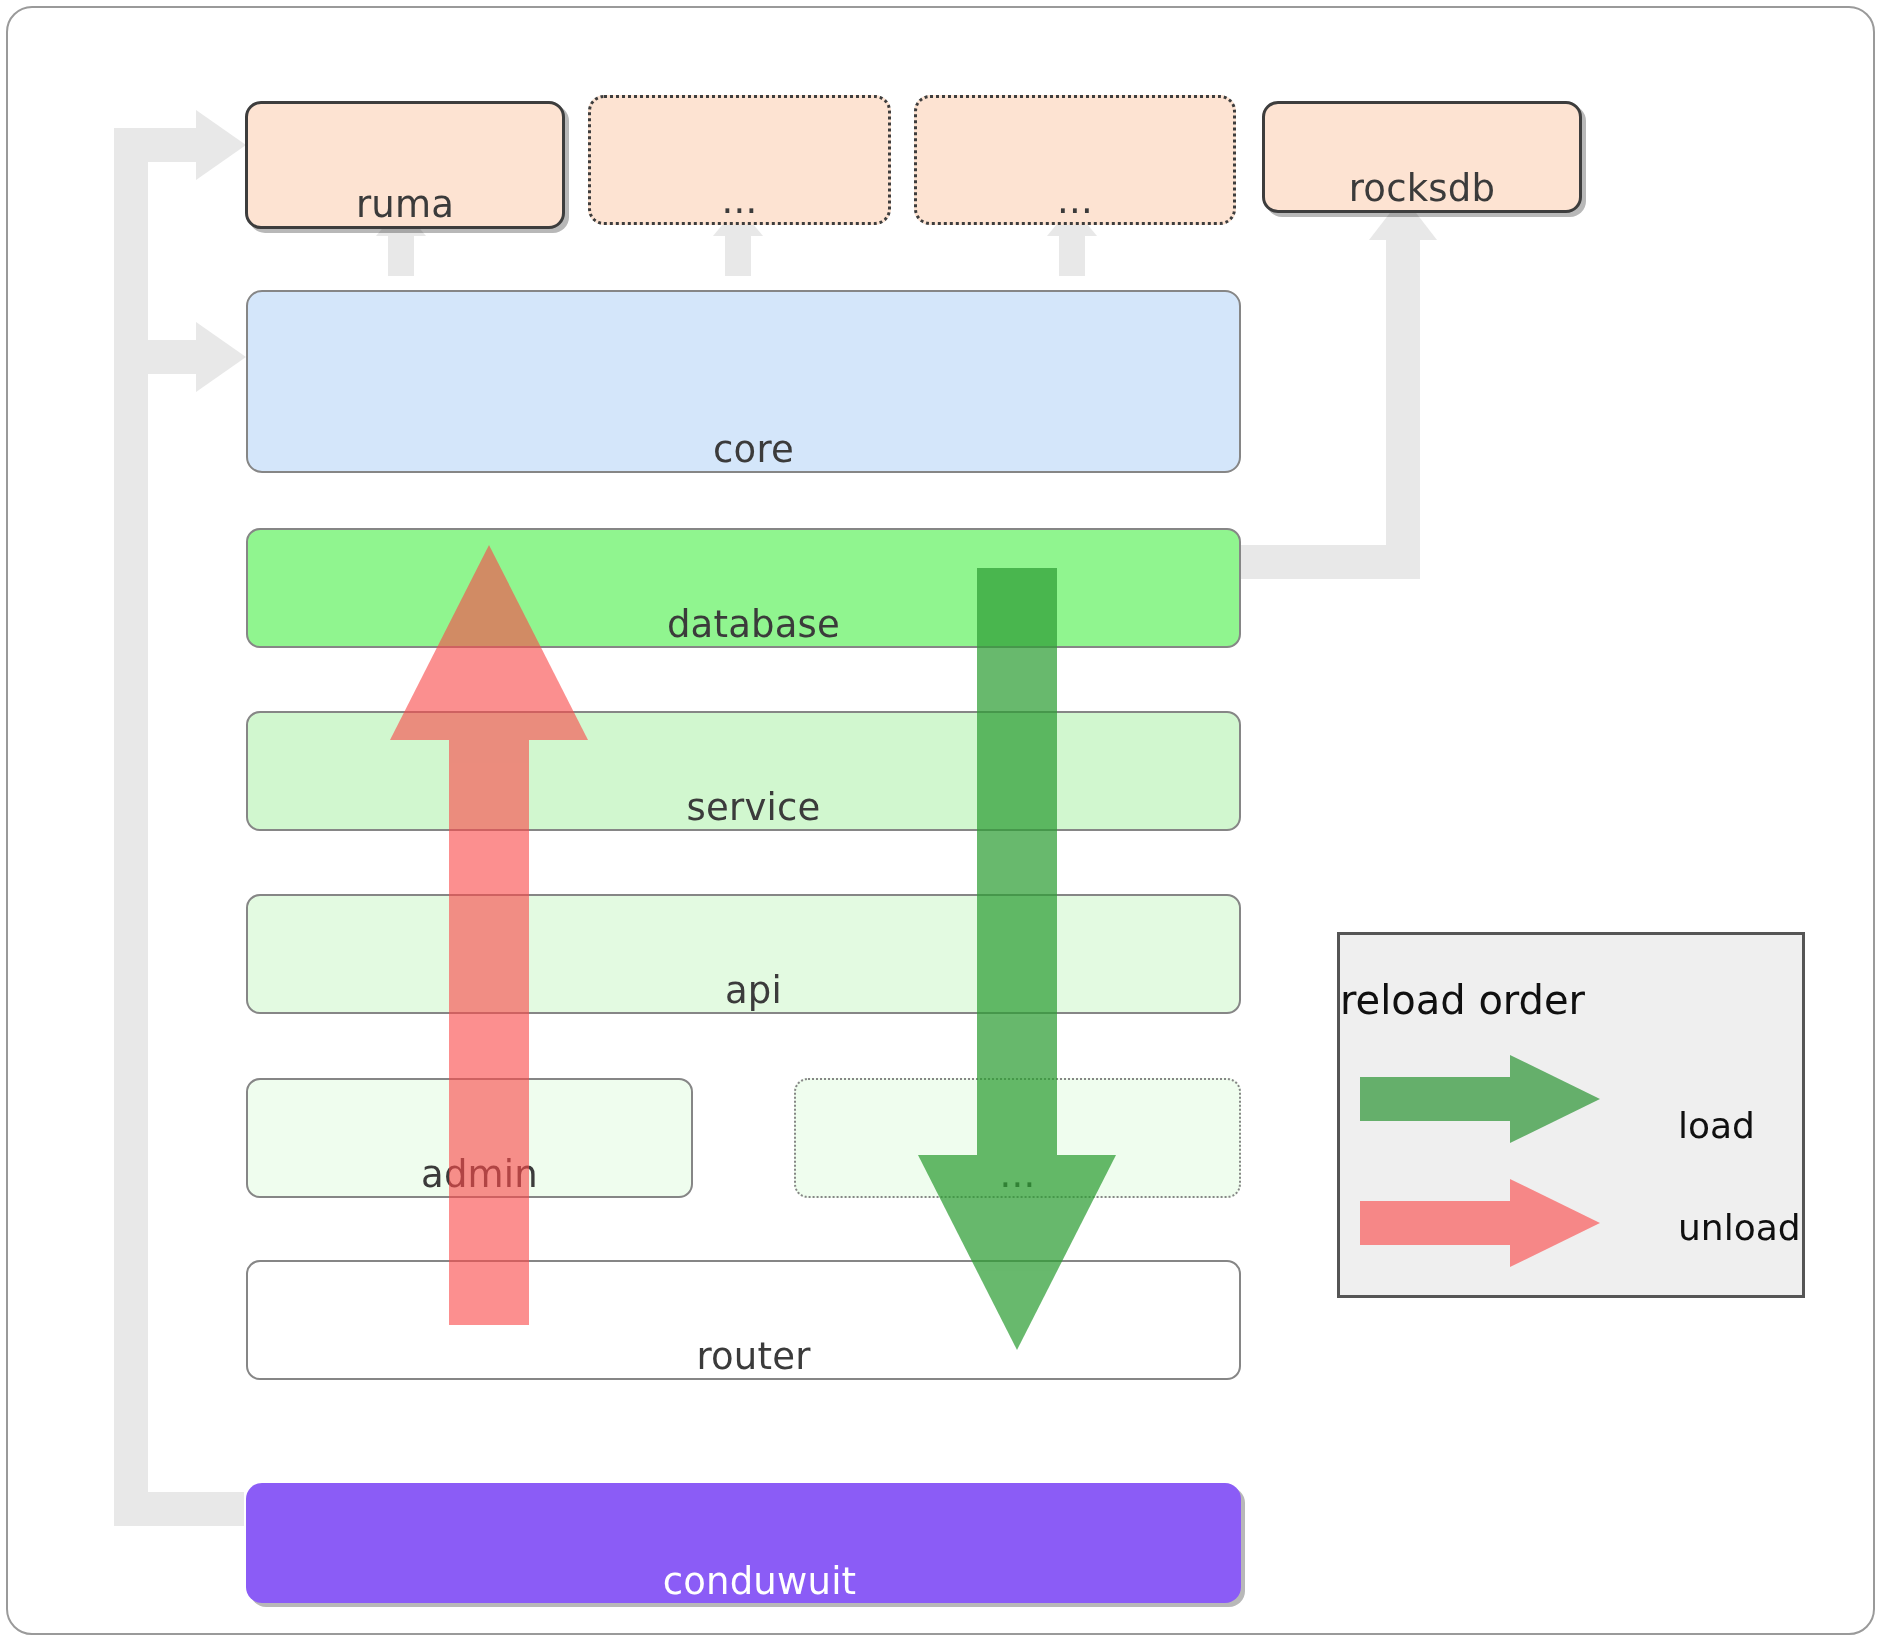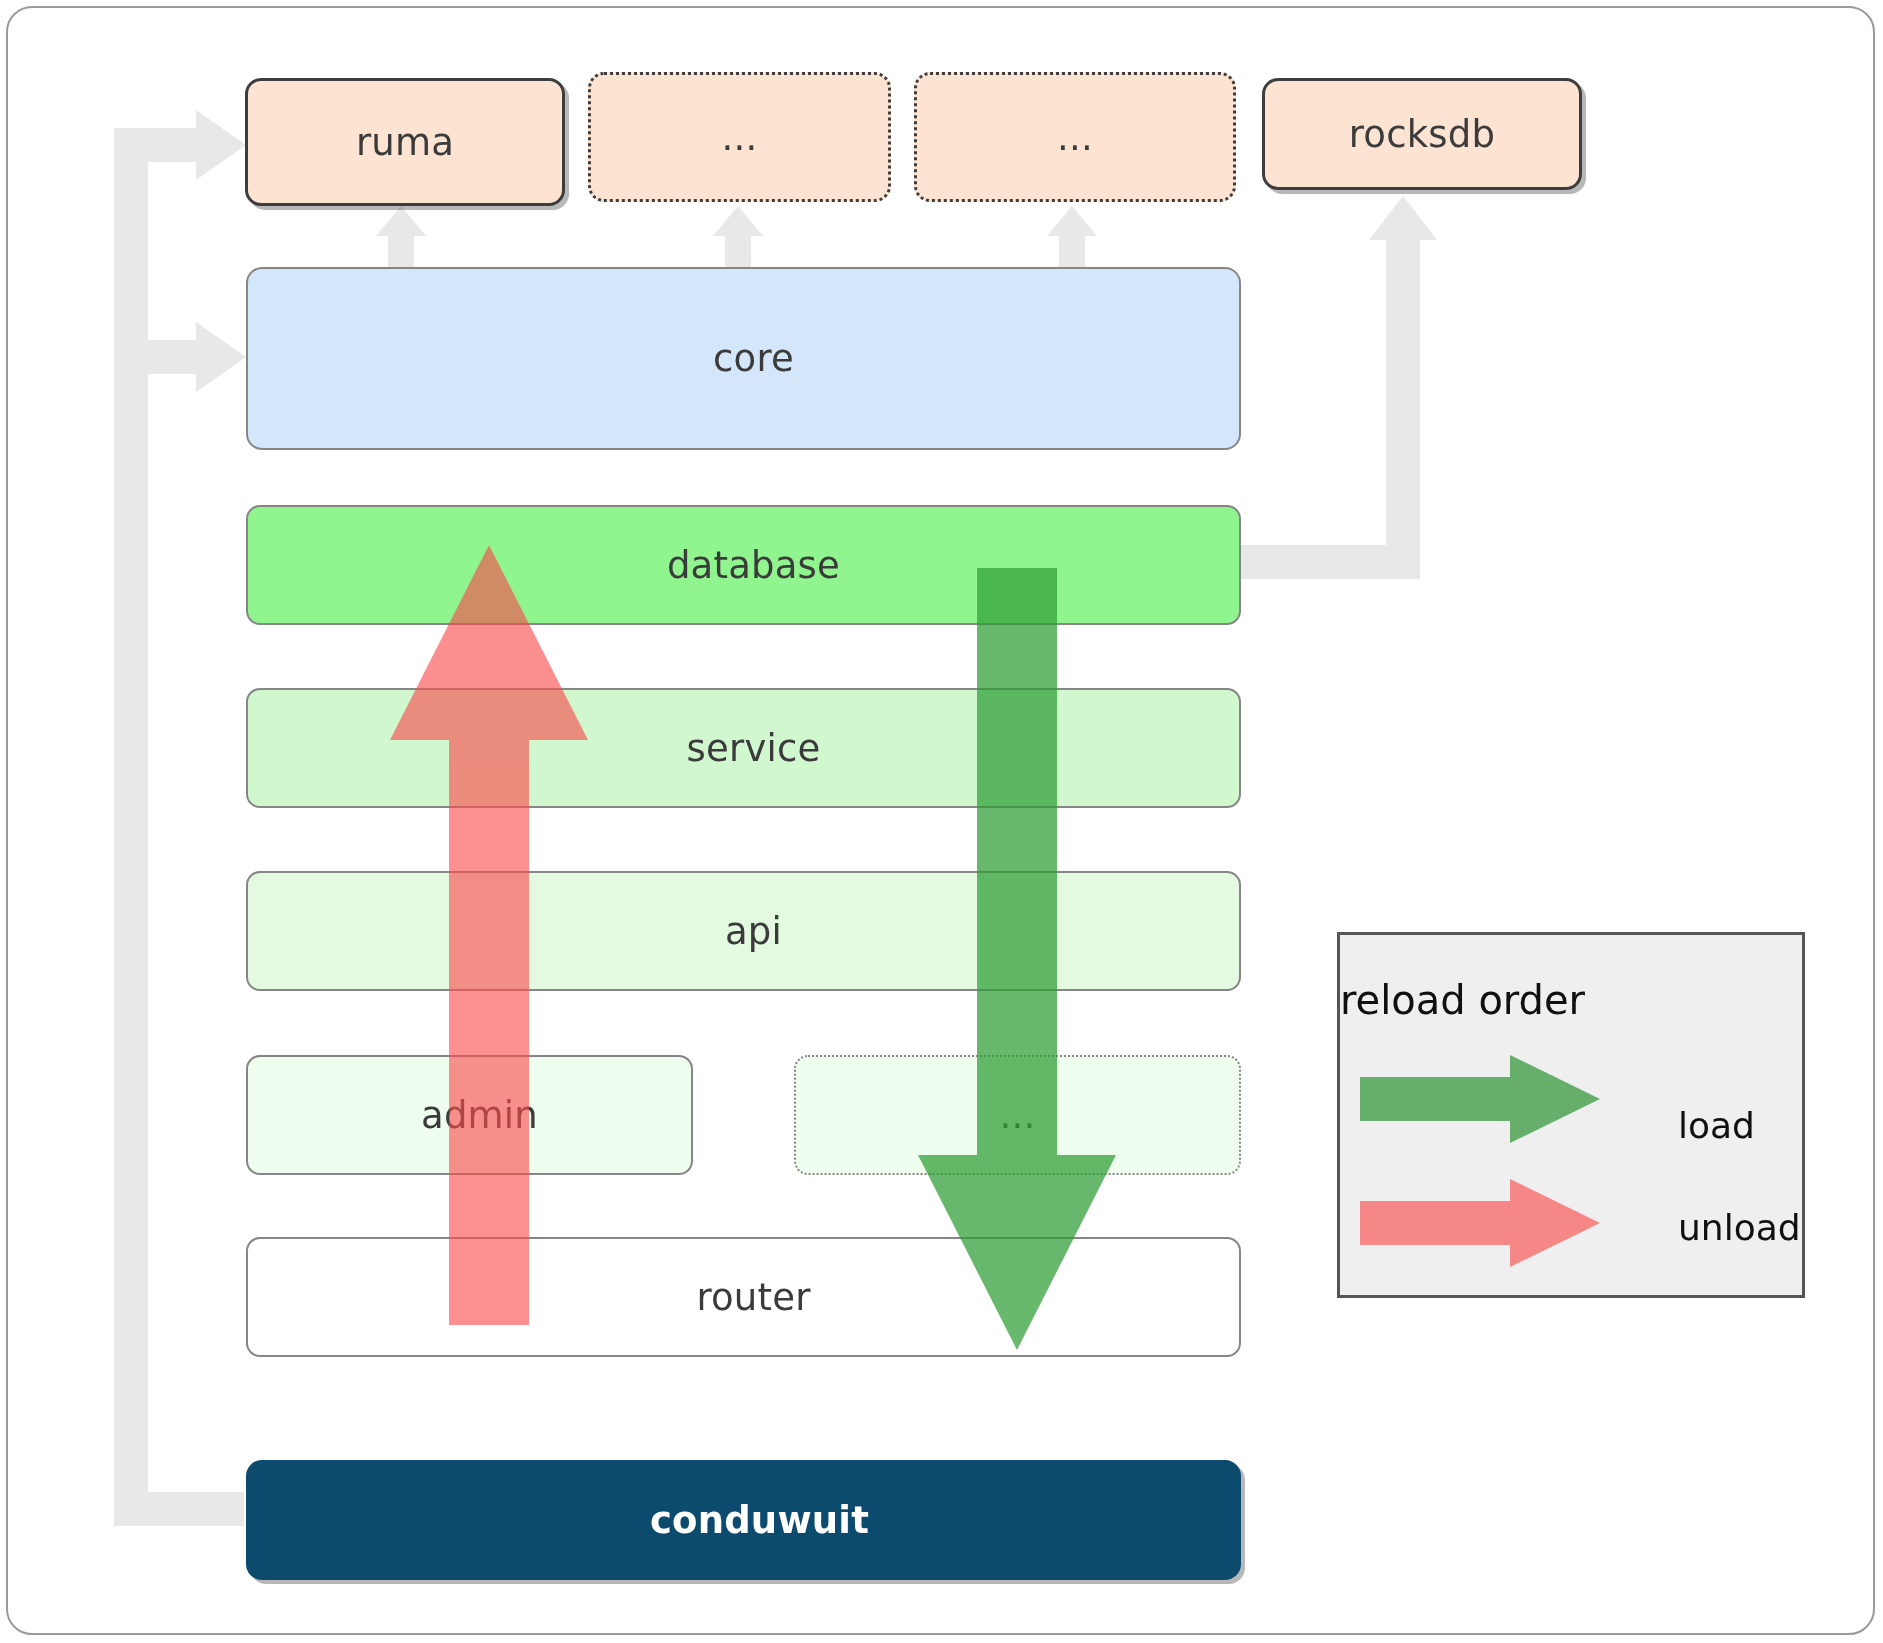--- a/index.html
+++ b/index.html
@@ -23,38 +23,39 @@
     height: 1629px;
     border: 2px solid #9a9a9a;
     border-radius: 26px;
     box-sizing: border-box;
     background: #ffffff;
   }
   .node {
     position: absolute;
     box-sizing: border-box;
     display: flex;
-    align-items: center;
+    align-items: flex-end;
     justify-content: center;
     font-size: 37px;
     color: #3b3b3b;
     letter-spacing: 0.2px;
+    margin-top: 23px;
   }
   .node.rounded-lg { border-radius: 16px; }
   .node.rounded-sm { border-radius: 14px; }
   .solid-dark { border: 3px solid #3d3d3d; }
   .dotted-dark { border: 3px dotted #3d3d3d; }
   .solid-gray { border: 2px solid #868686; padding-left: 20px; }
   .dotted-gray { border: 2px dotted #868686; }
   .shadowed {
     box-shadow: 4px 4px 0 rgba(0,0,0,0.28);
   }
   .orange { background: #fde3d2; }
   .blue   { background: #d4e6fa; }
-  .navy   { background: #0c4a6e; color: #ffffff; font-weight: bold; padding-left: 32px; }
+  .navy   { background: #8b5cf6; color: #ffffff; font-weight: normal; padding-left: 32px; }
 
   svg.layer {
     position: absolute;
     left: 0; top: 0;
     width: 1883px;
     height: 1643px;
     pointer-events: none;
   }
   svg.layer.under { z-index: 1; }
   svg.layer.over  { z-index: 5; }

